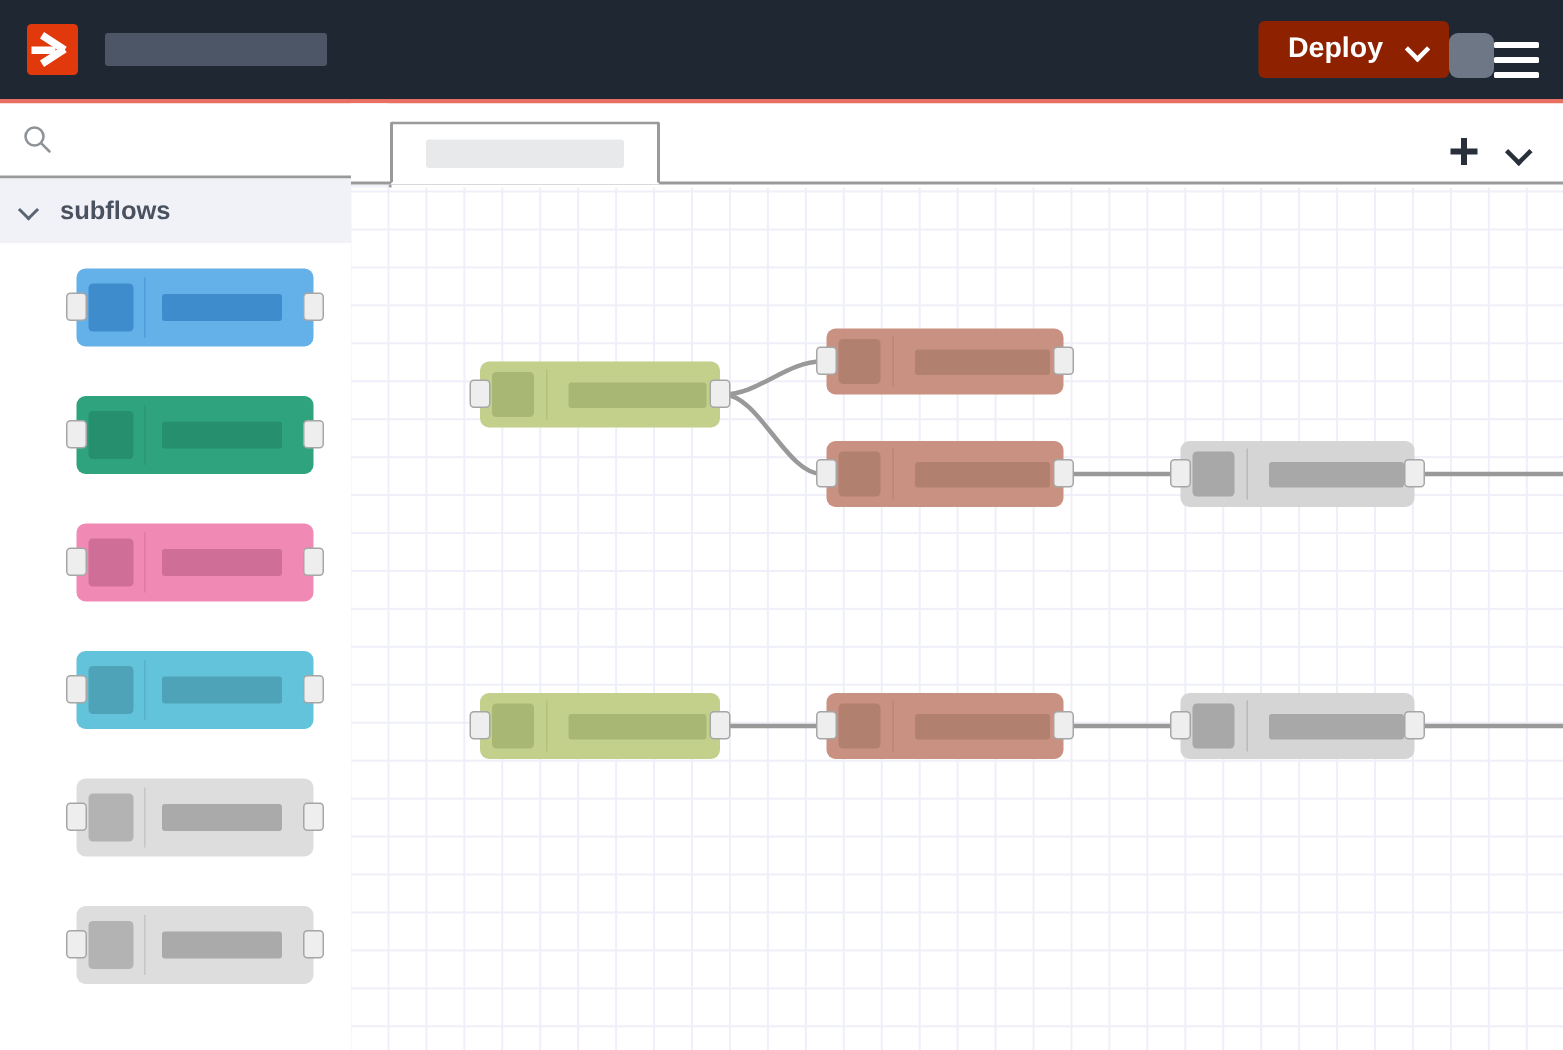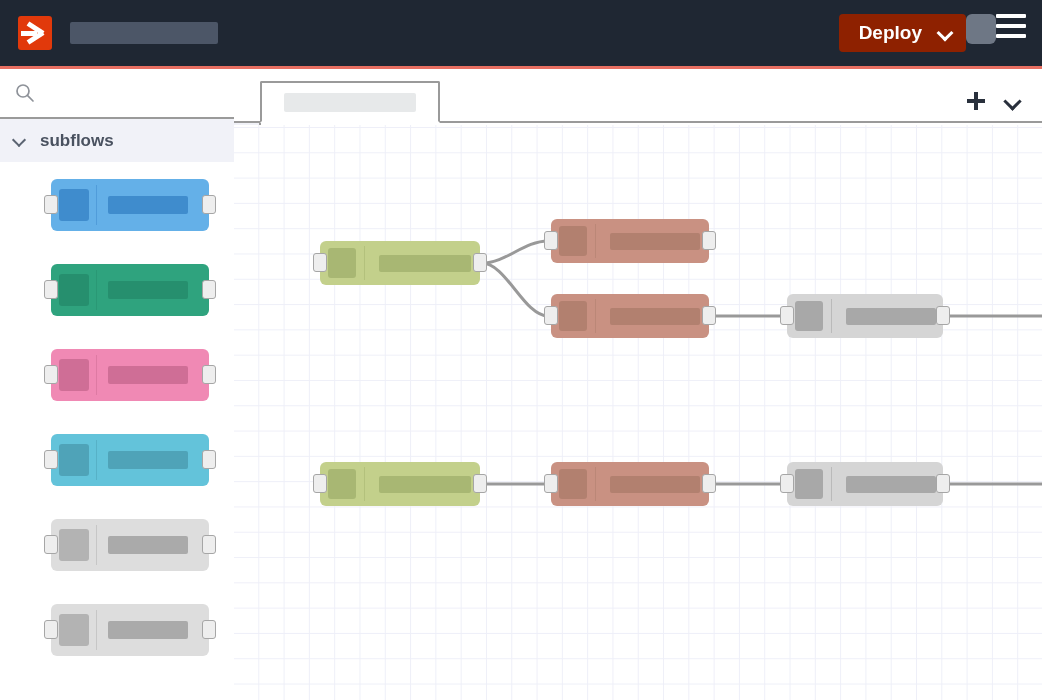--- a/index.html
+++ b/index.html
@@ -40,21 +40,21 @@
 
   .header-title-ph {
     margin-left: 18px;
     width: 148px; height: 22px;
     background: #4c5667;
     border-radius: 2px;
     flex: 0 0 auto;
   }
   .header-right {
     margin-left: auto;
-    display: flex; align-items: flex-start;
+    display: flex; align-items: flex-end;
     margin-right: 16px;
     gap: 0;
   }
   .deploy-btn {
     height: 38px;
     background: #8e2100;
     border: none; border-radius: 4px;
     color: #ffffff;
     font-family: "Liberation Sans", sans-serif;
     font-size: 19px; font-weight: bold;

